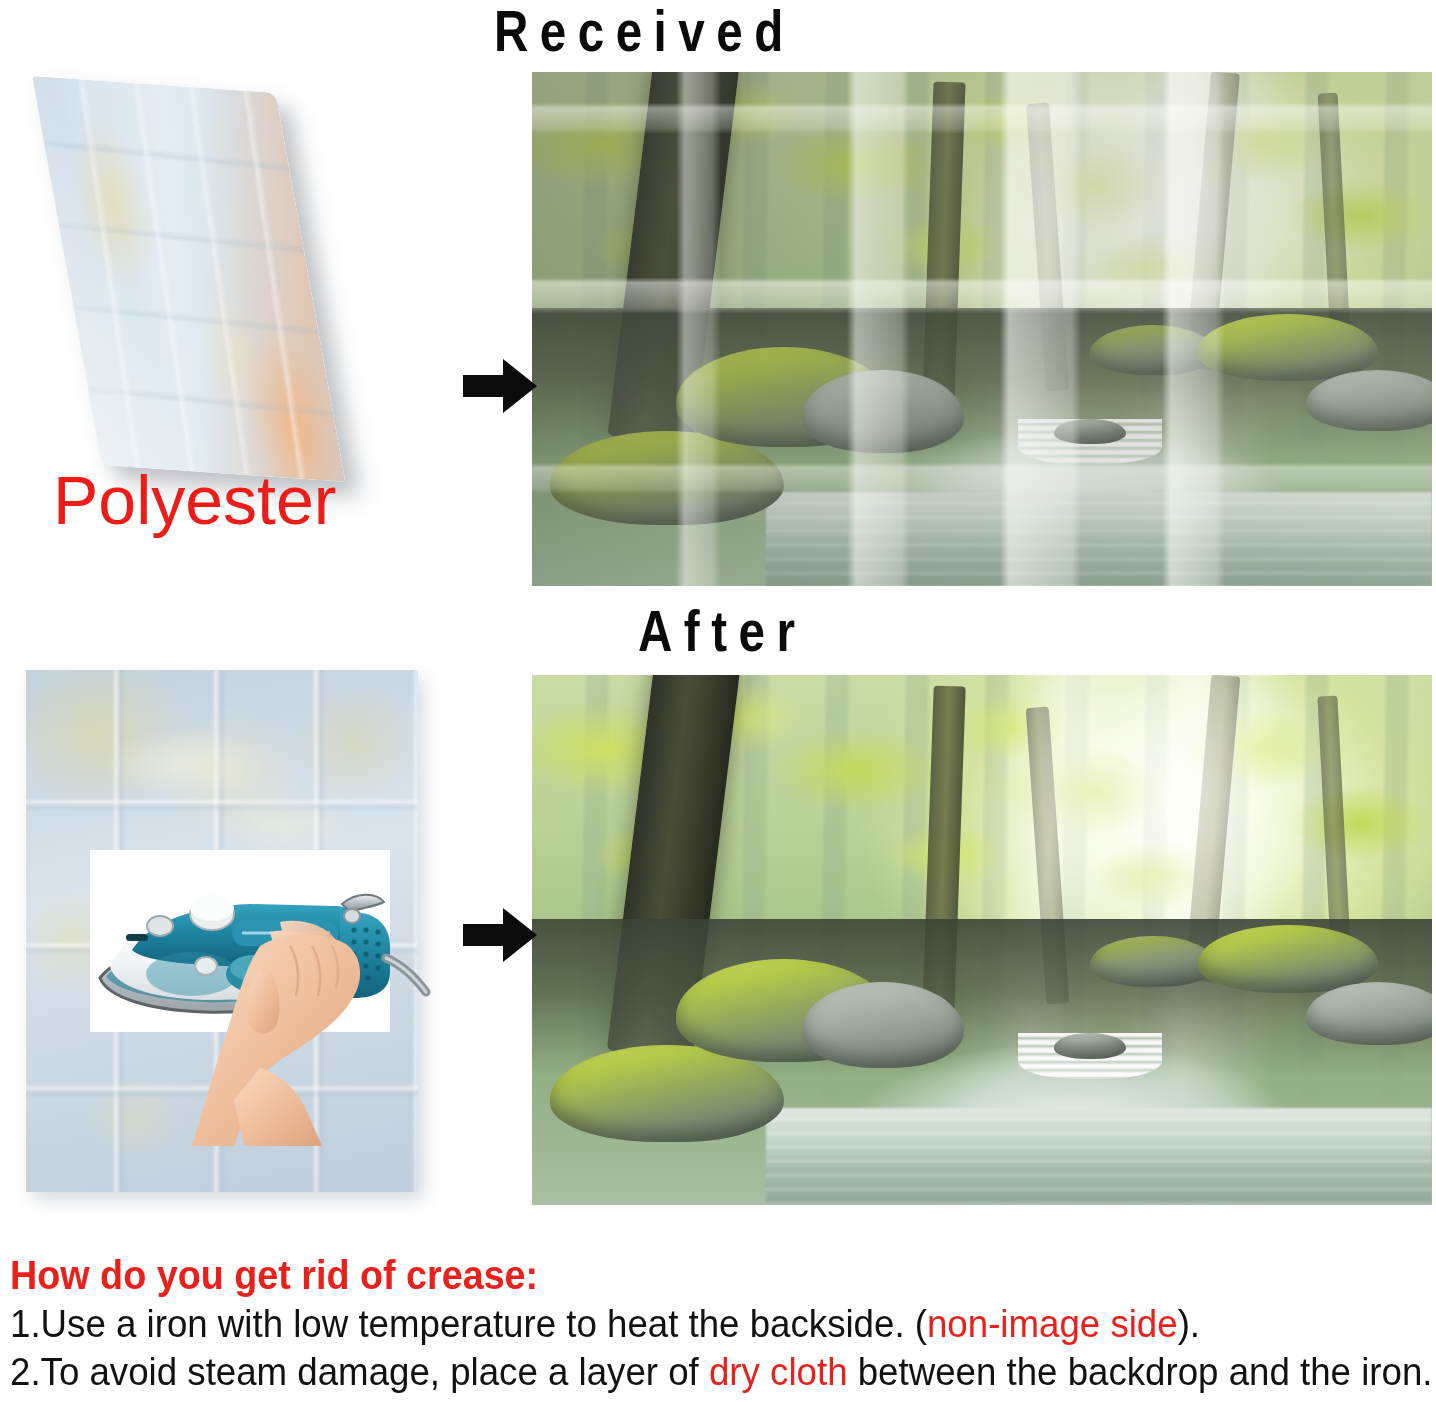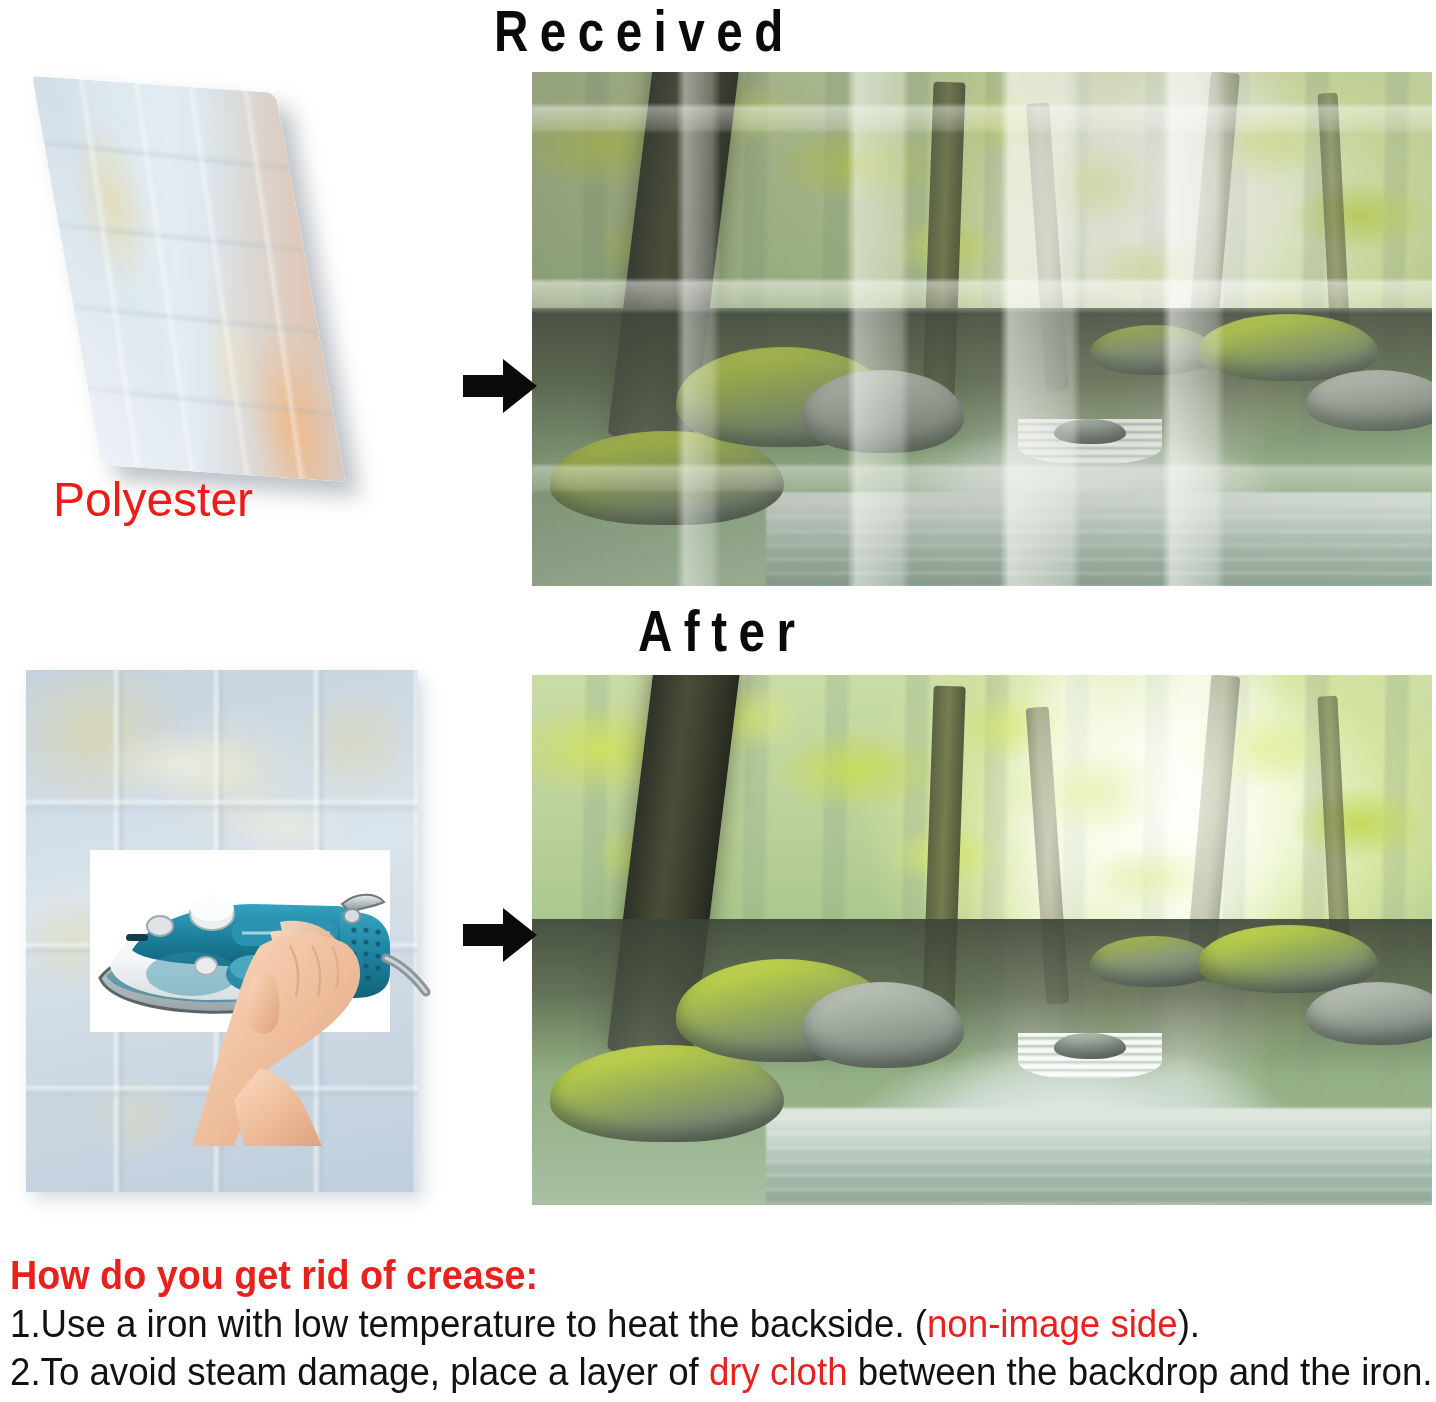--- a/index.html
+++ b/index.html
@@ -33,21 +33,21 @@
   #title-received { left: 494px; top: 2px; }
   #title-after    { left: 638px; top: 602px; }
 
   
   #polyester-label {
     position: absolute;
     left: 53px;
     top: 462px;
     font-family: "Liberation Sans", sans-serif;
     font-weight: normal;
-    font-size: 48px;
+    font-size: 68px;
     line-height: 76px;
     color: #ec1c18;
     white-space: nowrap;
     z-index: 6;
   }
 
   
   .arrow {
     position: absolute;
     width: 74px;

